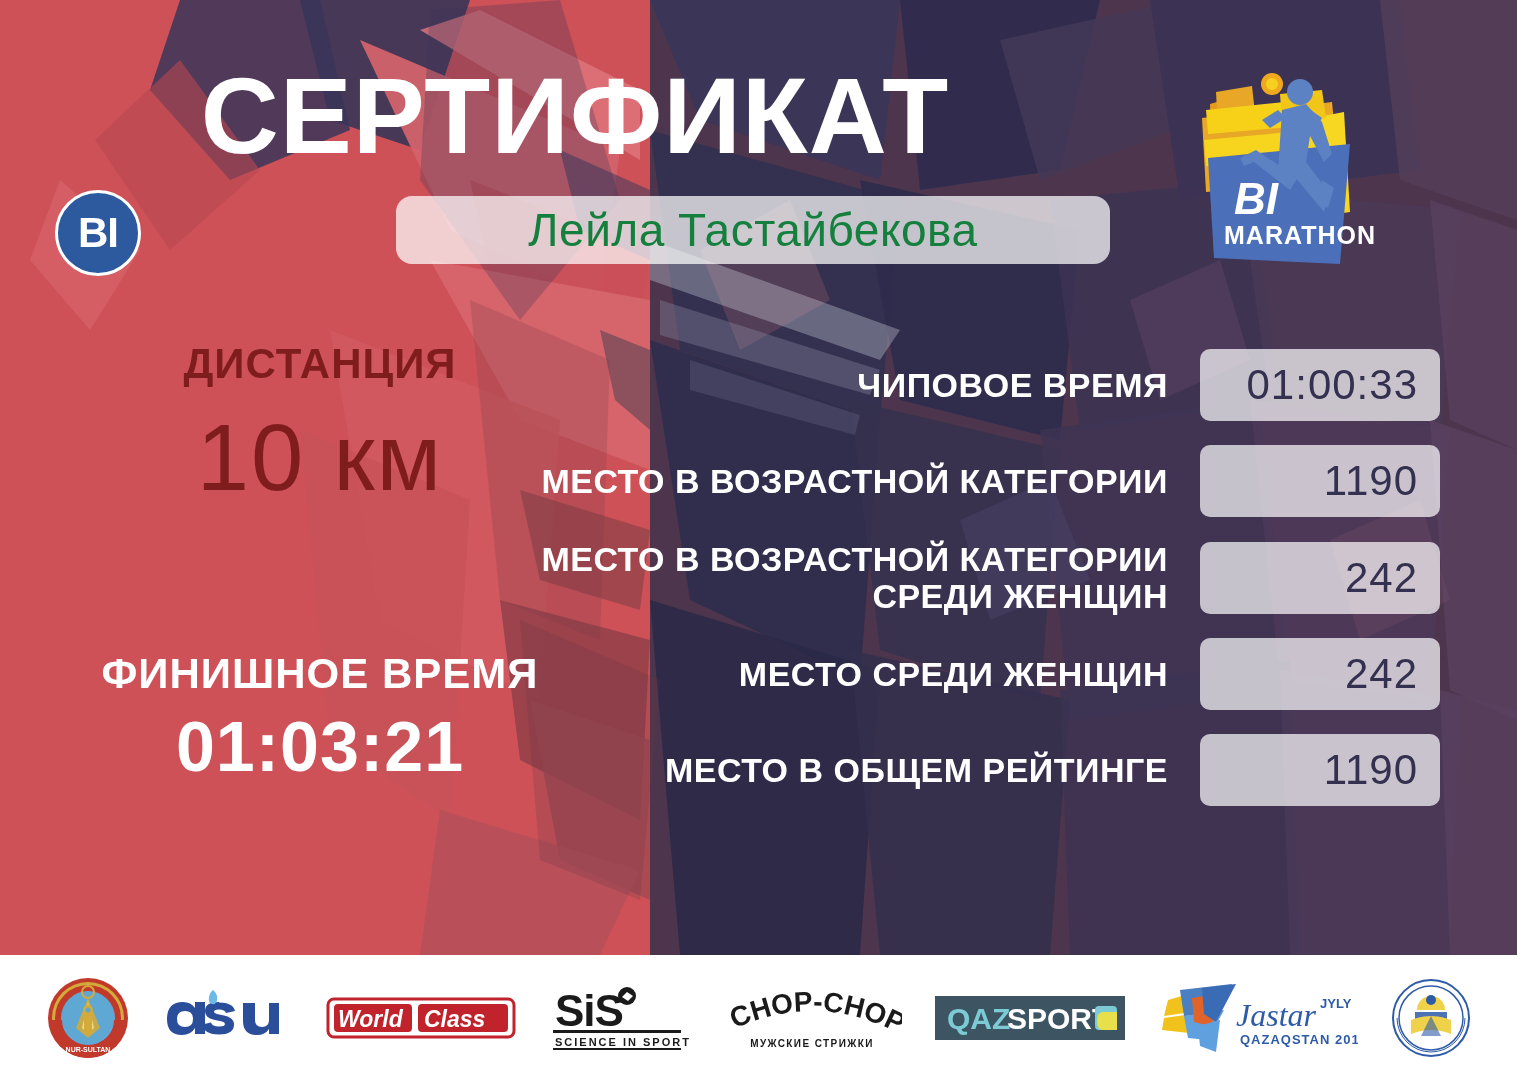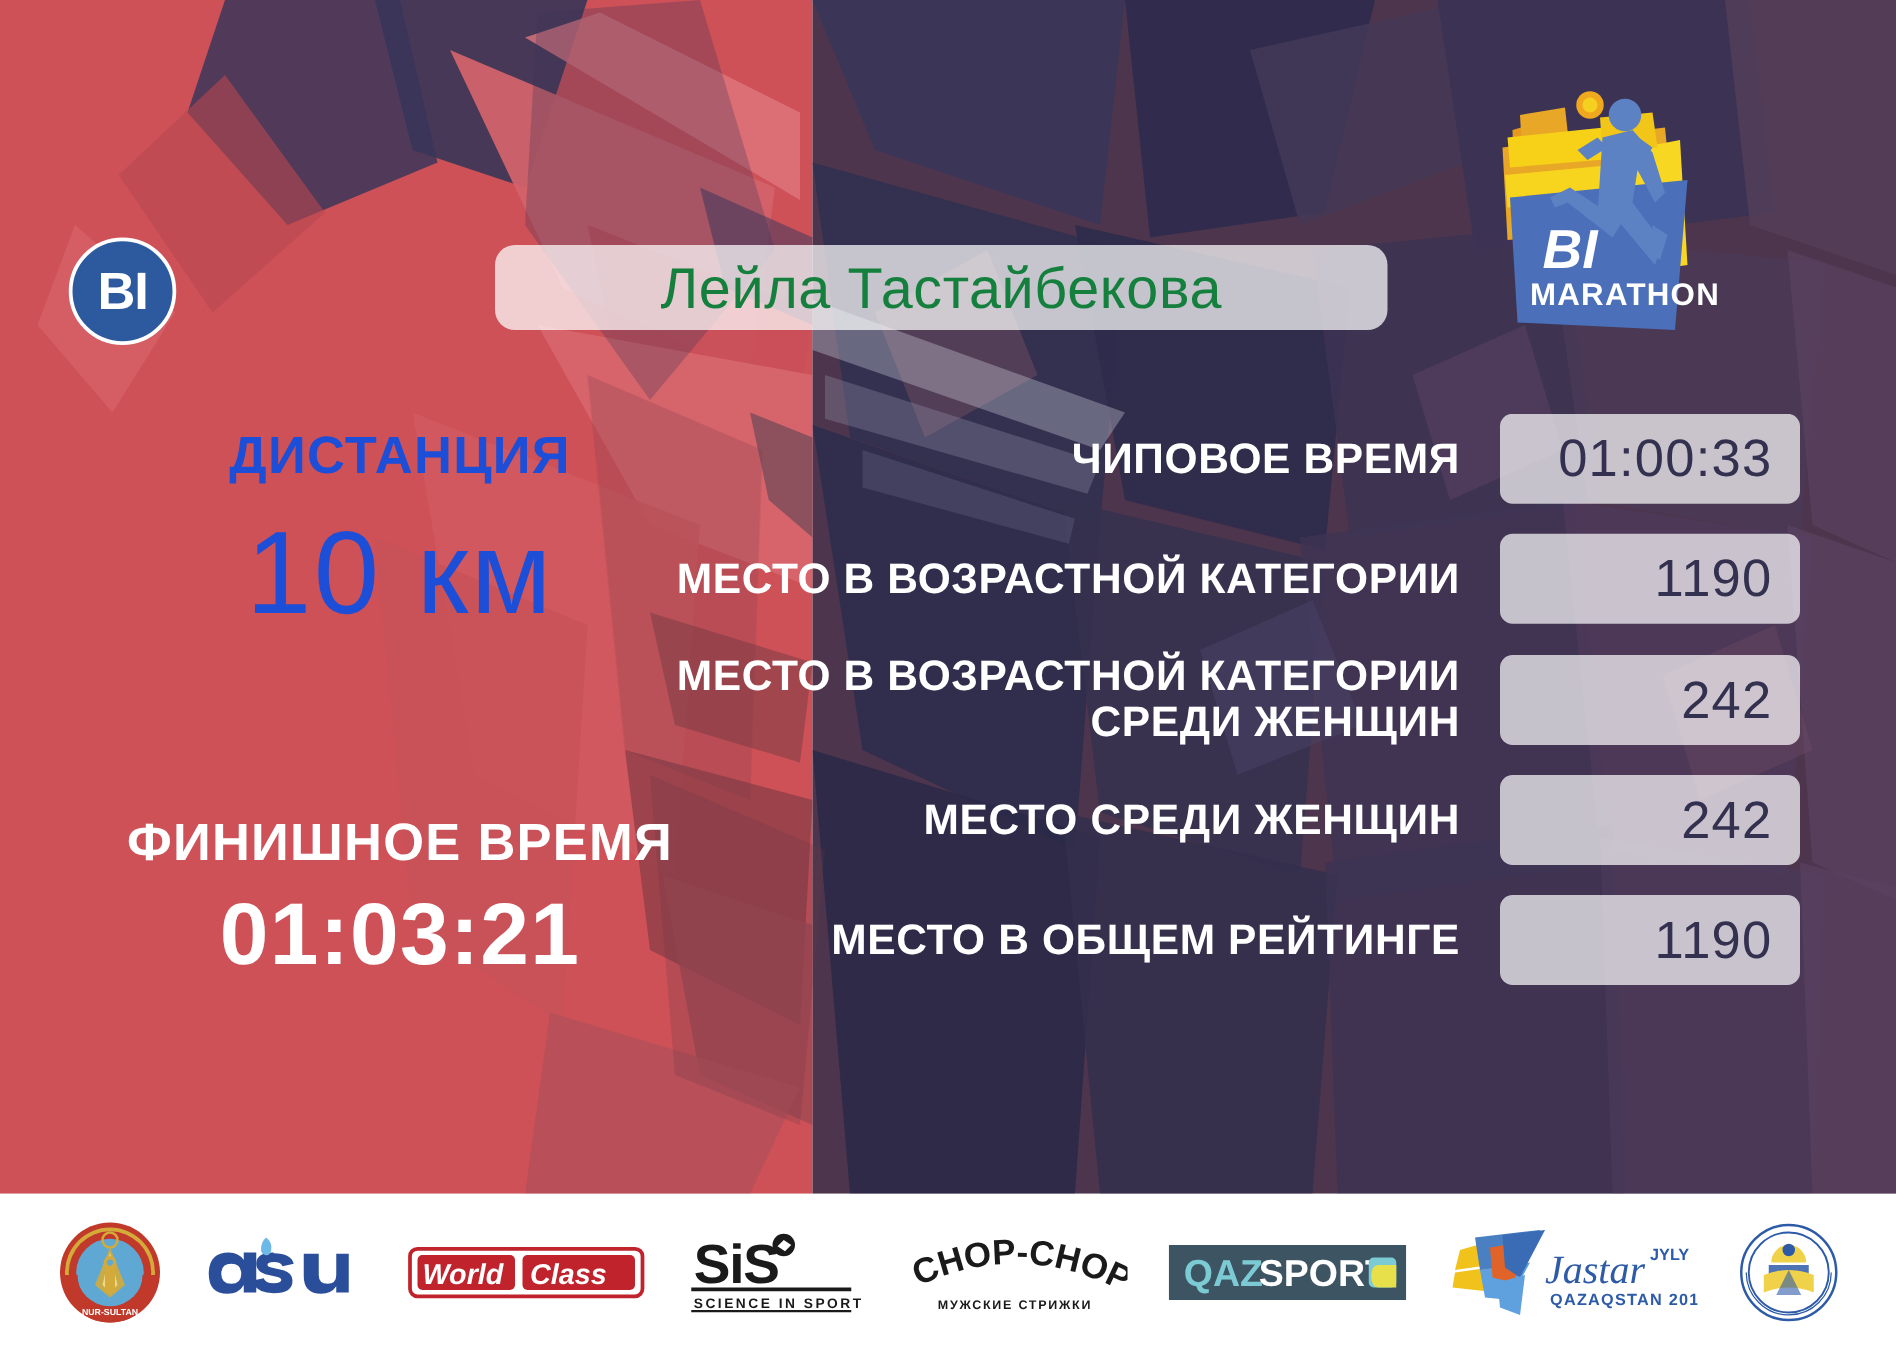--- a/index.html
+++ b/index.html
@@ -72,42 +72,42 @@
   .bigroup-word {
     color:#ffffff; font-size:52px; letter-spacing:-1px;
   }
 
   
   .bimarathon { position:absolute; left:1182px; top:62px; width:200px; height:240px; }
 
   
   .left-col {
     position:absolute; left:60px; top:340px;
-    width:520px; text-align:center; color:#1d4ed8;
+    width:520px; text-align:center; color:#7f1d1d;
   }
   .lbl-distance {
     font-size:42px; font-weight:bold; letter-spacing:1px;
   }
   .val-distance {
     font-size:94px; font-weight:normal; letter-spacing:2px; margin-top:16px;
   }
   .left-col2 {
     position:absolute; left:60px; top:650px;
     width:520px; text-align:center; color:#ffffff;
   }
   .lbl-finish {
     font-size:42px; font-weight:bold; letter-spacing:1px; line-height:1.12;
   }
   .val-finish {
     font-size:70px; font-weight:bold; letter-spacing:1px; margin-top:10px;
   }
 
   
   .stats {
-    position:absolute; left:480px; top:331px;
+    position:absolute; left:480px; top:349px;
     width:960px;
     display:flex; flex-direction:column; gap:24px;
   }
   .stat-row {
     display:flex; align-items:center; justify-content:flex-end; gap:32px;
   }
   .stat-label {
     flex:1;
     text-align:right;
     color:#ffffff;
@@ -202,20 +202,21 @@
       <polygon points="520,620 660,680 640,900 540,860" fill="#6b3946" opacity="0.45"></polygon>
     </g>
   </svg>
 
   <div class="bigroup">
     <div class="bigroup-circle">
       <span>BI</span>
     </div>
   </div>
 
+  <div class="title">СЕРТИФИКАТ</div>
 
   <div class="name-banner">
     <div class="name-text">Лейла Тастайбекова</div>
   </div>
 
   <svg class="bimarathon" viewBox="0 0 200 240">
 
     <circle cx="90" cy="22" r="11" fill="#f0a81e"></circle>
     <circle cx="90" cy="22" r="6" fill="#f5d020"></circle>
 

